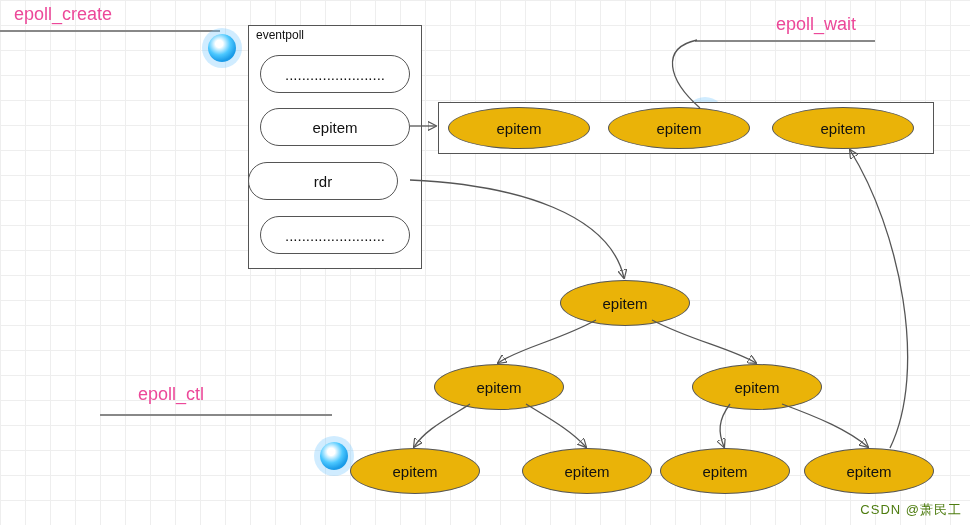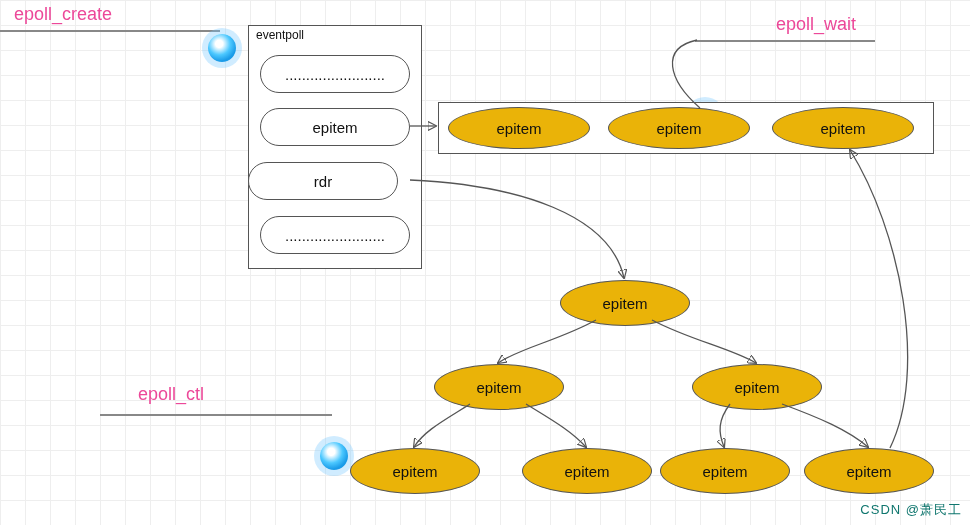--- a/index.html
+++ b/index.html
@@ -7,21 +7,21 @@
   .grid{position:absolute;inset:0;background-image:linear-gradient(to right,#eee 1px,transparent 1px),linear-gradient(to bottom,#eee 1px,transparent 1px);background-size:25px 25px}
   .label{position:absolute;color:#ec4899;font-weight:normal;font-size:18px}
   .underline{position:absolute;height:2px;background:#888}
   .orb{position:absolute;width:28px;height:28px;border-radius:50%;background:radial-gradient(circle at 40% 35%,#fff 0 15%,#4cc8ff 45%,#1a9be8 70%);box-shadow:0 0 0 6px rgba(120,200,255,.35)}
   .box{position:absolute;border:1px solid #555;background:#fff}
   .pill{position:absolute;border:1px solid #555;border-radius:999px;background:#fff;display:flex;align-items:center;justify-content:center}
   .ellipse{position:absolute;border:1px solid #555;border-radius:50%;background:#eab308;display:flex;align-items:center;justify-content:center}
   .title{position:absolute;font-size:12px}
   svg.arrows{position:absolute;inset:0;width:970px;height:525px;pointer-events:none}
   svg path, svg line{stroke:#555;stroke-width:1.3;fill:none}
-  .wm{position:absolute;right:8px;bottom:6px;font-size:13px;color:#0f766e;letter-spacing:1px}
+  .wm{position:absolute;right:8px;bottom:6px;font-size:13px;color:#4d7c0f;letter-spacing:1px}
 </style>
 </head>
 <body>
 <div class="grid"></div>
 
 <div class="label" style="left:14px;top:4px">epoll_create</div>
 <div class="underline" style="left:0;top:30px;width:220px"></div>
 <div class="orb" style="left:208px;top:34px"></div>
 
 <div class="label" style="left:776px;top:14px">epoll_wait</div>

